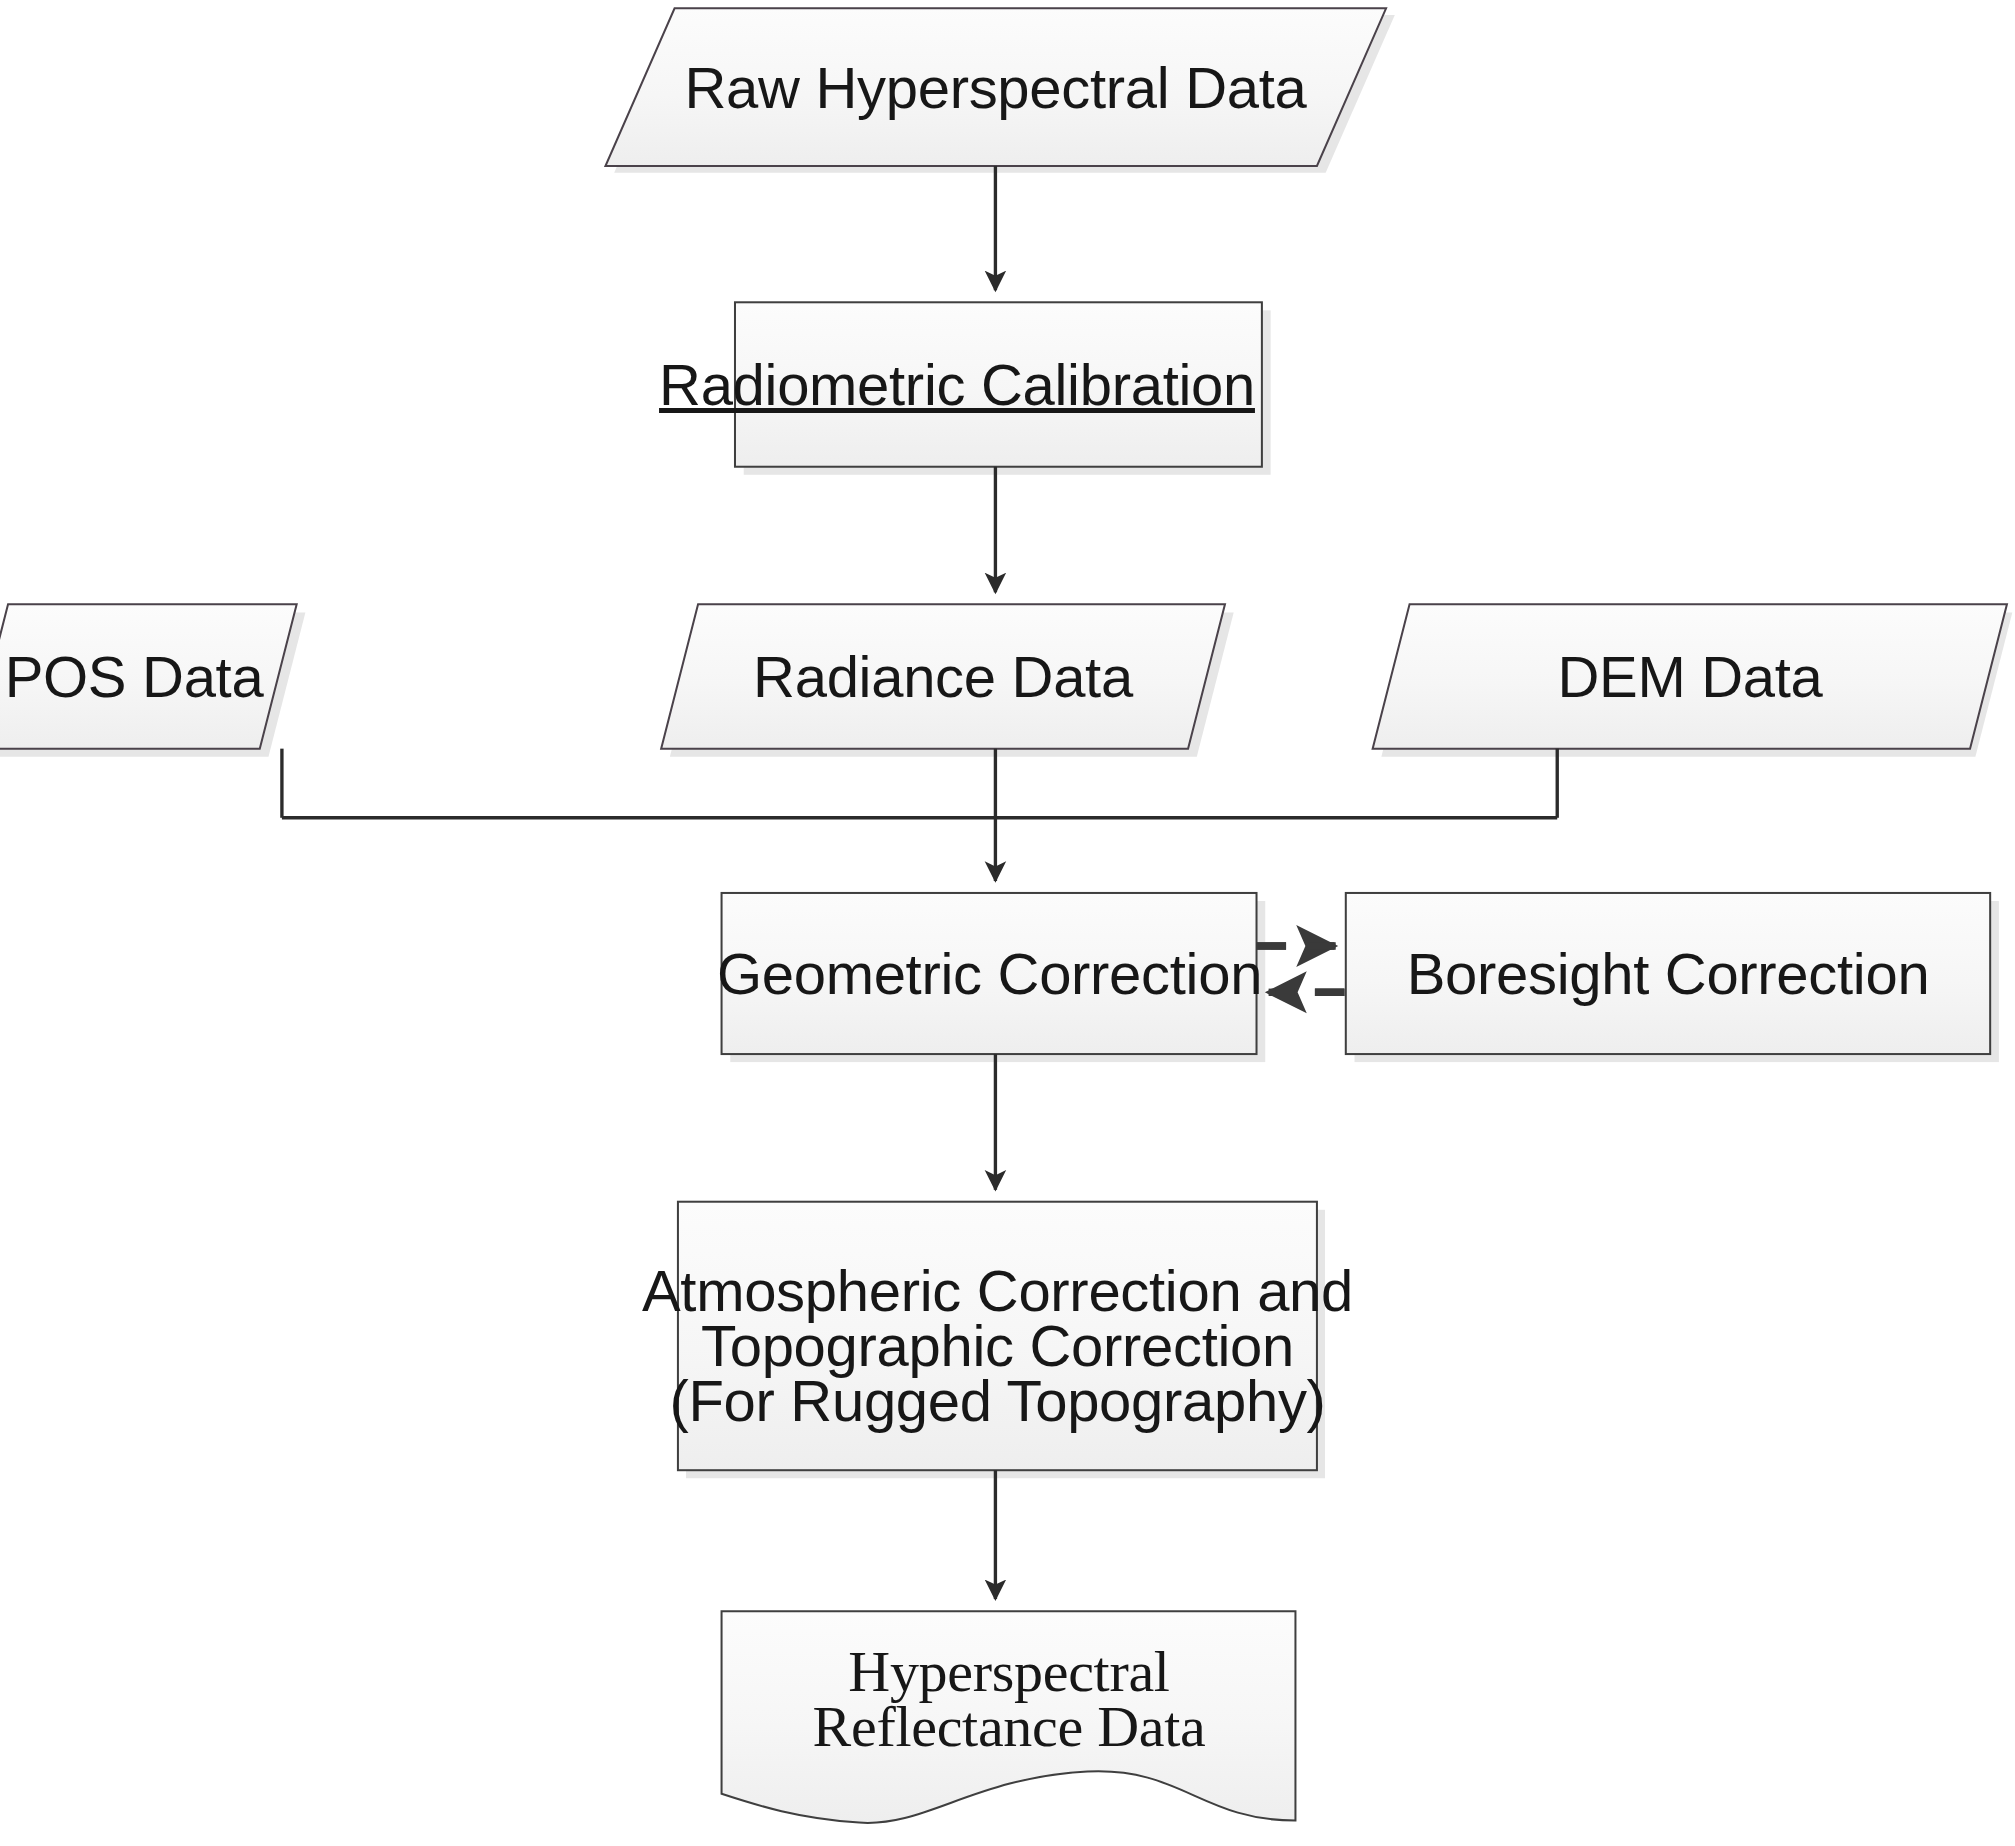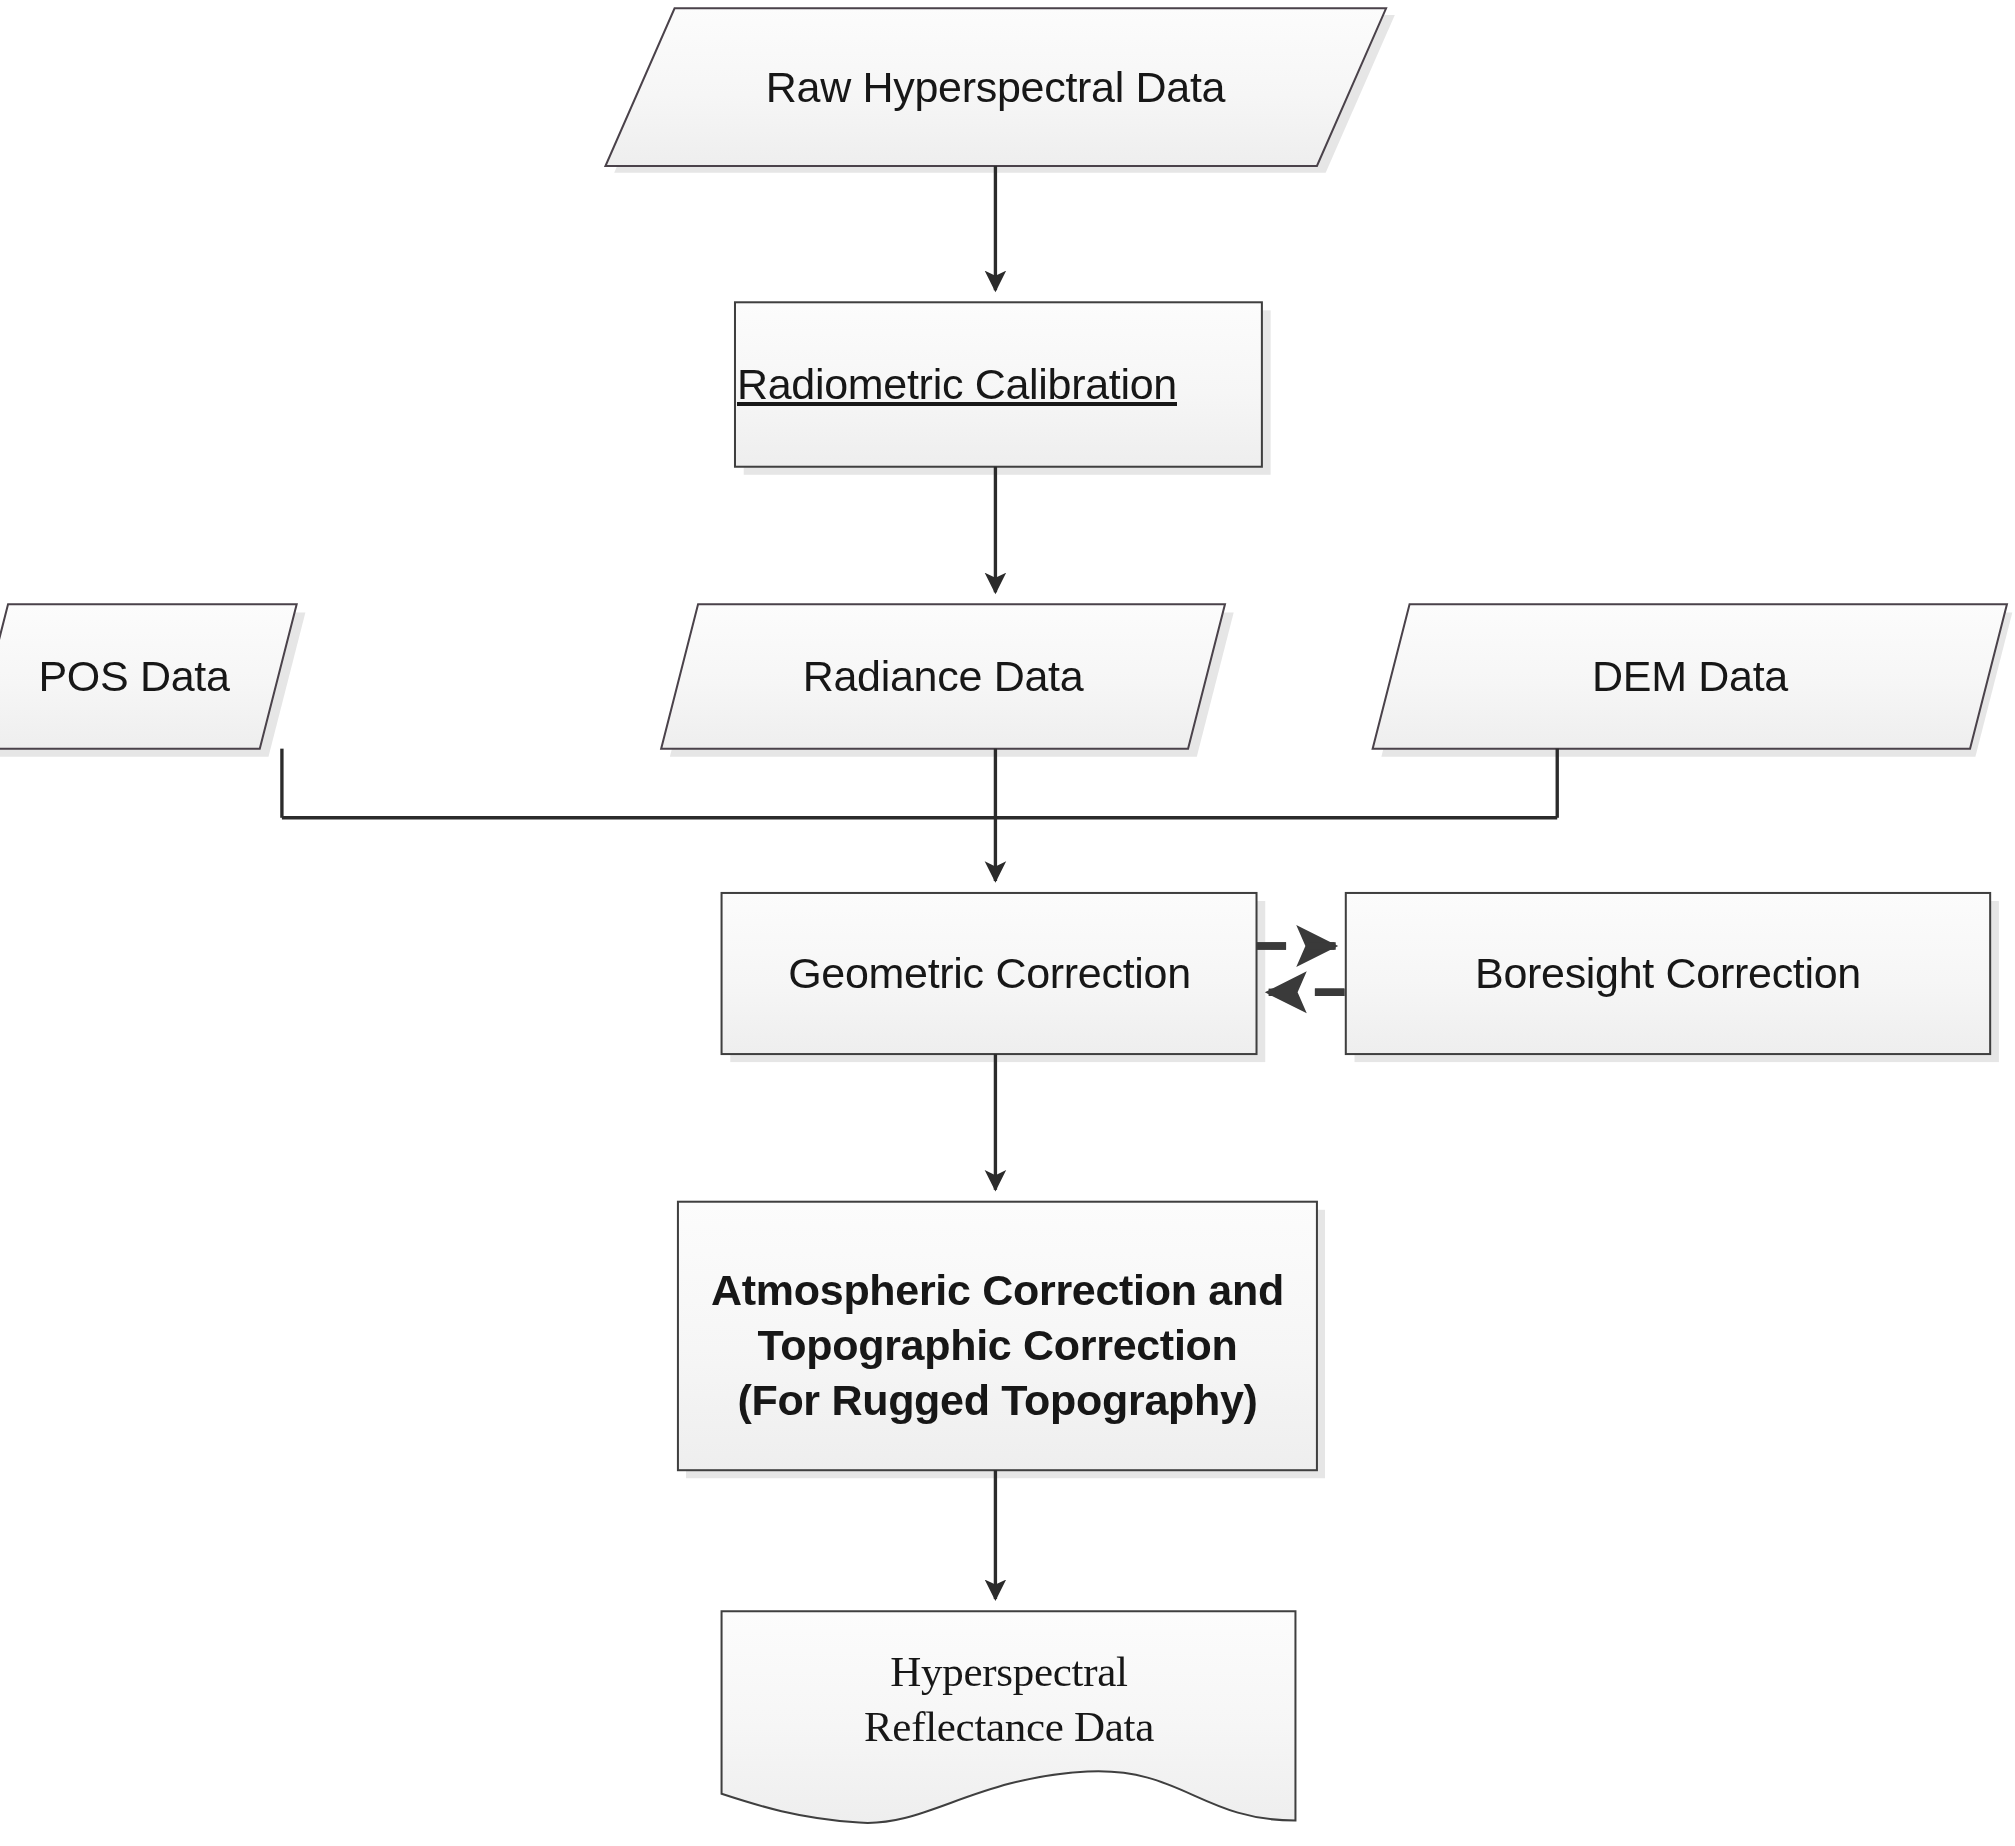--- a/index.html
+++ b/index.html
@@ -24,21 +24,21 @@
   }
   .node-label {
     position: absolute;
     display: flex;
     flex-direction: column;
     align-items: center;
     justify-content: center;
     text-align: center;
     color: #171717;
     font-family: "Liberation Sans", sans-serif;
-    font-size: 43px;
+    font-size: 58px;
     line-height: 55px;
     letter-spacing: -0.3px;
     white-space: nowrap;
     pointer-events: none;
   }
   .node-label span { display: block; }
 </style>
 </head>
 <body>
 
@@ -140,21 +140,21 @@
   </div>
 
   <div class="node-label" style="left:722px; top:893px; width:535px; height:161px;align-items:center;">
     <span>Geometric Correction</span>
   </div>
 
   <div class="node-label" style="left:1346px; top:893px; width:644px; height:161px;">
     <span>Boresight Correction</span>
   </div>
 
-  <div class="node-label" style="left:678px; top:1201px; width:639px; height:288px;font-weight:bold;">
+  <div class="node-label" style="left:678px; top:1201px; width:639px; height:288px;">
     <span>Atmospheric Correction and</span>
     <span>Topographic Correction</span>
     <span>(For Rugged Topography)</span>
   </div>
 
   <div class="node-label" style="left:722px; top:1611px; width:574px; height:175px;font-family:Liberation Serif, serif;">
     <span>Hyperspectral</span>
     <span>Reflectance Data</span>
   </div>
 

